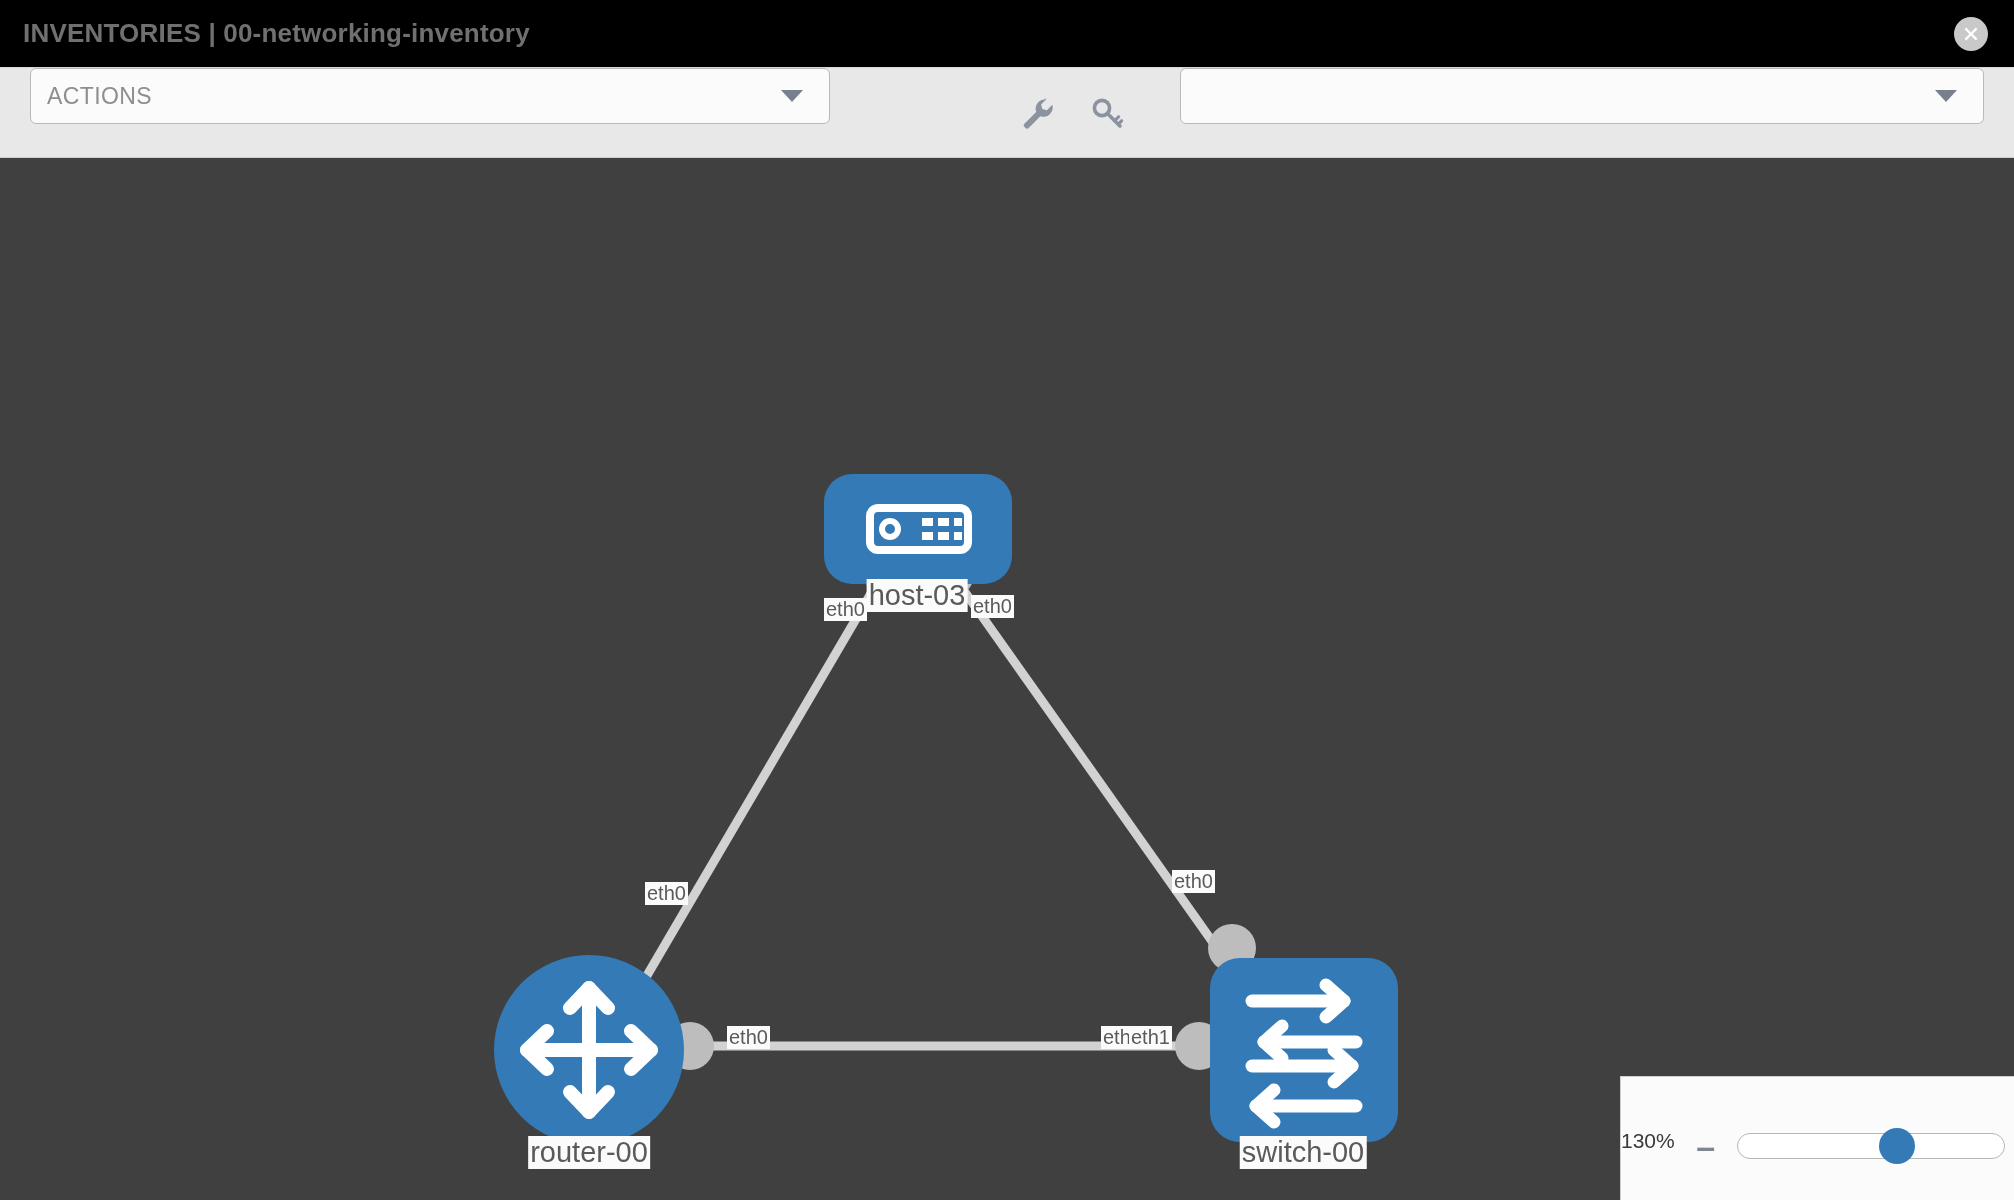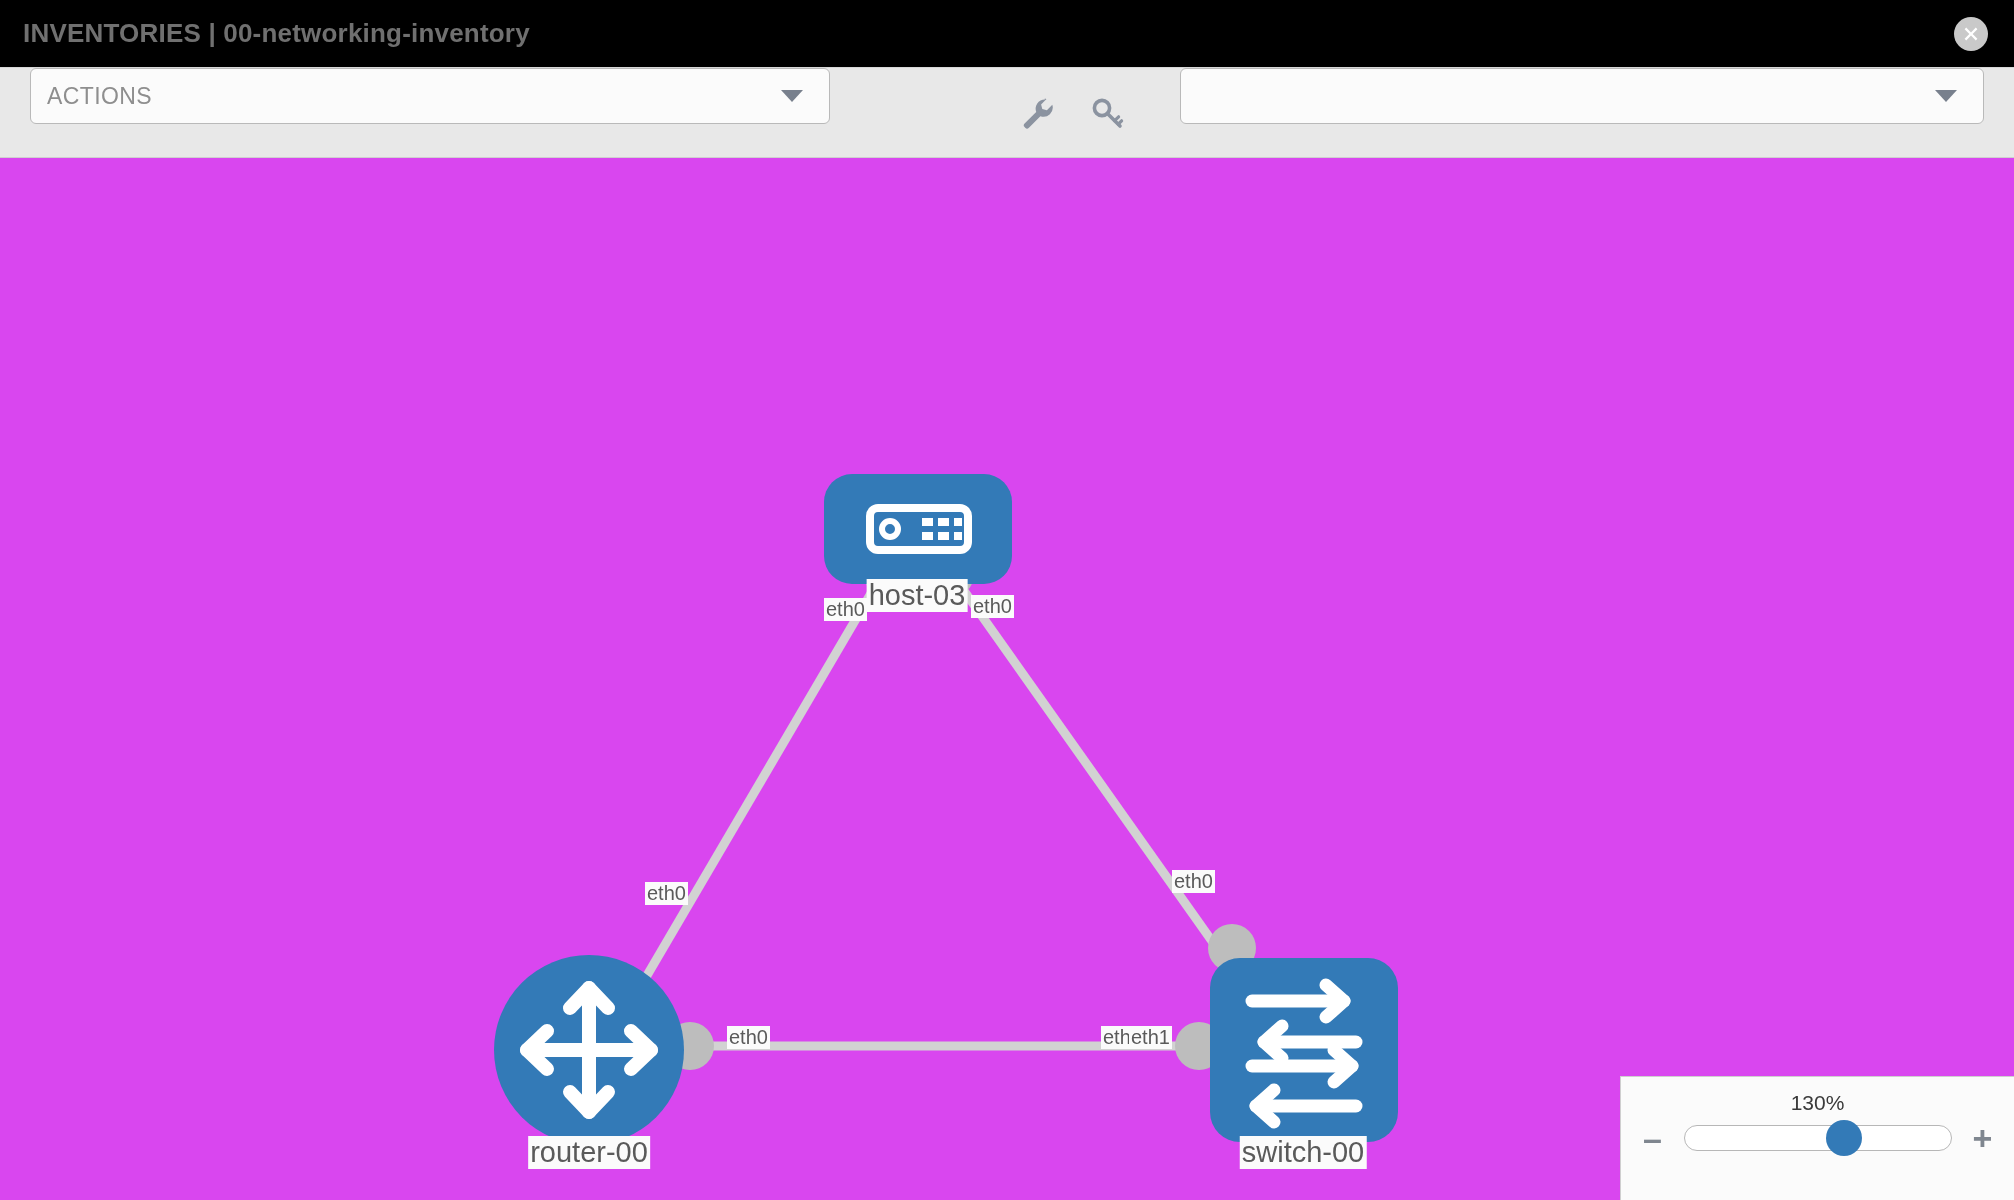--- a/index.html
+++ b/index.html
@@ -108,21 +108,21 @@
     width: 100%;
     letter-spacing: 0.4px;
   }
   .search-box input::placeholder { color: #9a9a9a; }
 
   
   .canvas {
     position: relative;
     width: 2014px;
     height: 1042px;
-    background: #d946ef;
+    background: #404040;
     overflow: hidden;
   }
   .topology-svg {
     position: absolute;
     left: 0; top: 0;
     width: 2014px; height: 1042px;
   }
 
   
   .node-label {
@@ -148,21 +148,21 @@
     position: absolute;
     right: 0;
     bottom: 0;
     width: 394px;
     height: 124px;
     background: #fbfbfb;
     border: 1px solid #cfcfcf;
     border-right: none;
     border-bottom: none;
     display: flex;
-    flex-direction: column;
+    flex-direction: row;
     align-items: center;
     padding-top: 14px;
   }
   .zoom-value {
     font-size: 21px;
     color: #3a3a3a;
     margin-bottom: 10px;
   }
   .zoom-row {
     display: flex;

